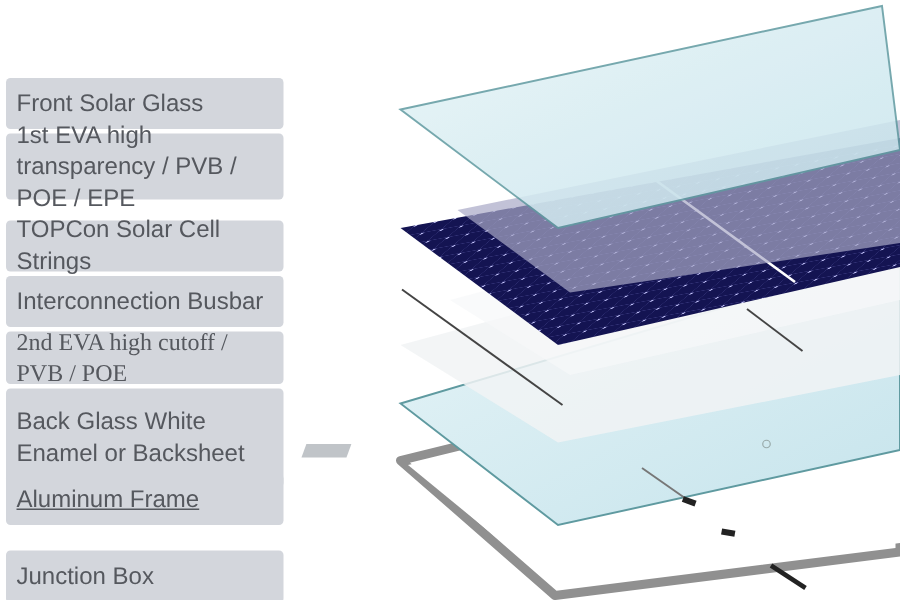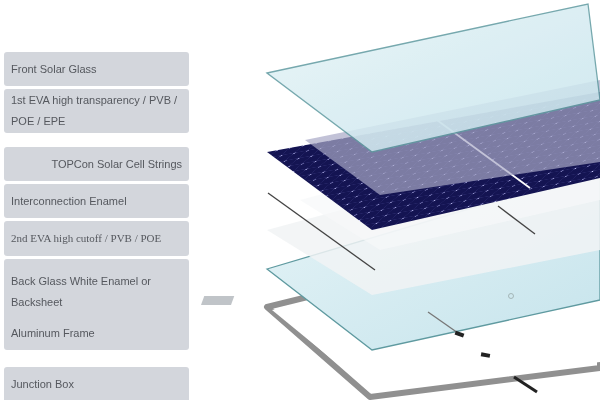--- a/index.html
+++ b/index.html
@@ -5,50 +5,50 @@
   html, body { margin: 0; padding: 0; }
   body {
     width: 600px; height: 400px; overflow: hidden;
     background: #ffffff; position: relative;
     font-family: "Liberation Sans", sans-serif;
   }
   .labels { position: absolute; left: 4px; top: 0; width: 185px; }
   .label-box {
     position: absolute; left: 0; width: 185px;
     background: #d3d6dc; border-radius: 3px;
-    color: #55585e; font-size: 11px; line-height: 21px;
+    color: #55585e; font-size: 16px; line-height: 21px;
     padding: 0 7px; box-sizing: border-box;
     display: flex; align-items: center;
   }
   .label-box span { display: block; }
   svg.diagram { position: absolute; left: 0; top: 0; }
 </style>
 </head>
 <body>
 
 <div class="labels">
   <div class="label-box" style="top:52px;height:34px;">
     <span>Front Solar Glass</span>
   </div>
   <div class="label-box" style="top:89px;height:44px;">
     <span>1st EVA high transparency / PVB / POE / EPE</span>
   </div>
   <div class="label-box" style="top:147px;height:34px;justify-content:flex-end;">
     <span>TOPCon Solar Cell Strings</span>
   </div>
   <div class="label-box" style="top:184px;height:34px;">
-    <span>Interconnection Enamel</span>
+    <span>Interconnection Busbar</span>
   </div>
   <div class="label-box" style="top:221px;height:35px;font-family:Liberation Serif, serif;">
     <span>2nd EVA high cutoff / PVB / POE</span>
   </div>
   <div class="label-box" style="top:259px;height:66px;">
     <span>Back Glass White Enamel or Backsheet</span>
   </div>
-  <div class="label-box" style="top:316px;height:34px;">
+  <div class="label-box" style="top:316px;height:34px;text-decoration:underline;">
     <span>Aluminum Frame</span>
   </div>
   <div class="label-box" style="top:367px;height:35px;">
     <span>Junction Box</span>
   </div>
 </div>
 
 <svg class="diagram" width="600" height="400" viewBox="0 0 600 400">
   <defs>
     <linearGradient id="leader" x1="0" x2="1" y1="0" y2="0">

